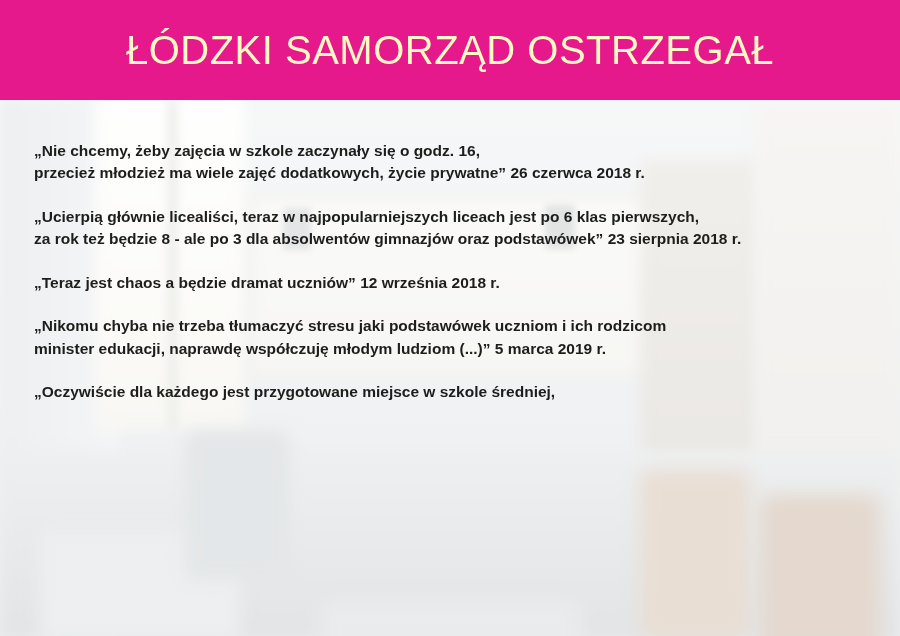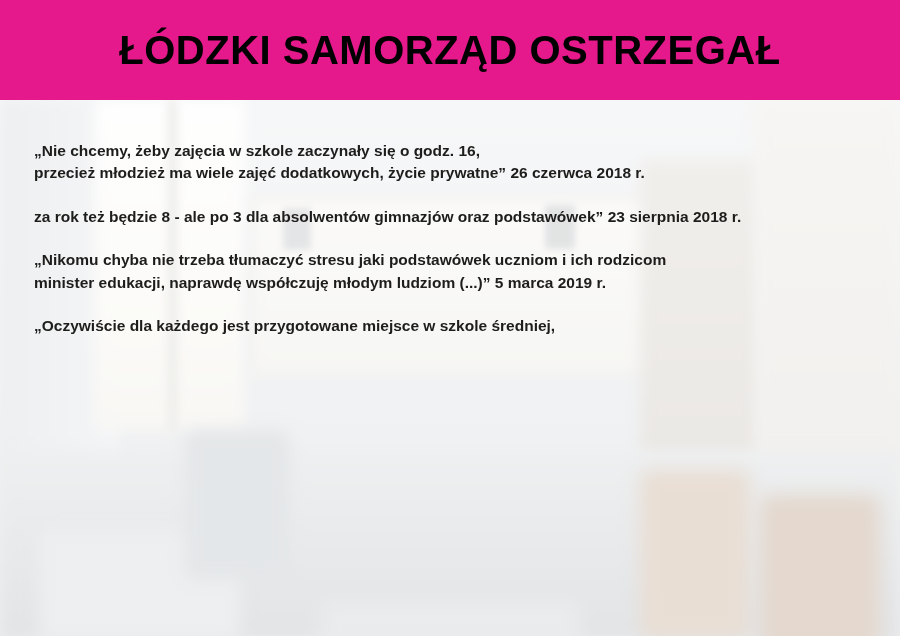--- a/index.html
+++ b/index.html
@@ -149,23 +149,23 @@
     position: absolute;
     left: 0; top: 0;
     width: 900px;
     height: 100px;
     background: #e5198c;
     display: flex;
     align-items: center;
     justify-content: center;
   }
   .header-title {
-    color: #000000;
+    color: #fef9c3;
     font-size: 40px;
-    font-weight: bold;
+    font-weight: normal;
     letter-spacing: 0.5px;
     text-align: center;
     line-height: 1;
     white-space: nowrap;
   }
 
   
   .quotes {
     position: absolute;
     left: 0;
@@ -221,23 +221,27 @@
   </div>
 
   <div class="quotes">
 
     <div class="quote">
       <span class="line"><span class="txt">„Nie chcemy,  żeby zajęcia w szkole zaczynały się o godz. 16,</span></span>
       <span class="line"><span class="txt">przecież młodzież ma wiele zajęć dodatkowych, życie prywatne”</span> <span class="date">26 czerwca 2018 r.</span></span>
     </div>
 
     <div class="quote">
+      <span class="line"><span class="txt">„Ucierpią głównie licealiści,  teraz w najpopularniejszych liceach jest po 6 klas pierwszych,</span></span>
       <span class="line"><span class="txt">za rok też będzie 8 - ale po 3 dla absolwentów gimnazjów oraz podstawówek”</span> <span class="date">23 sierpnia 2018 r.</span></span>
     </div>
 
+    <div class="quote">
+      <span class="line"><span class="txt">„Teraz jest chaos a będzie dramat uczniów”</span> <span class="date">12 września 2018 r.</span></span>
+    </div>
 
 
     <div class="quote">
       <span class="line"><span class="txt">„Nikomu chyba nie trzeba tłumaczyć stresu jaki podstawówek  uczniom i ich rodzicom</span></span>
       <span class="line"><span class="txt">minister edukacji, naprawdę współczuję młodym ludziom (...)”</span> <span class="date">5 marca 2019 r.</span></span>
     </div>
 
     <div class="quote">
       <span class="line"><span class="txt">„Oczywiście dla każdego jest przygotowane miejsce w szkole średniej,</span></span>
     </div>

